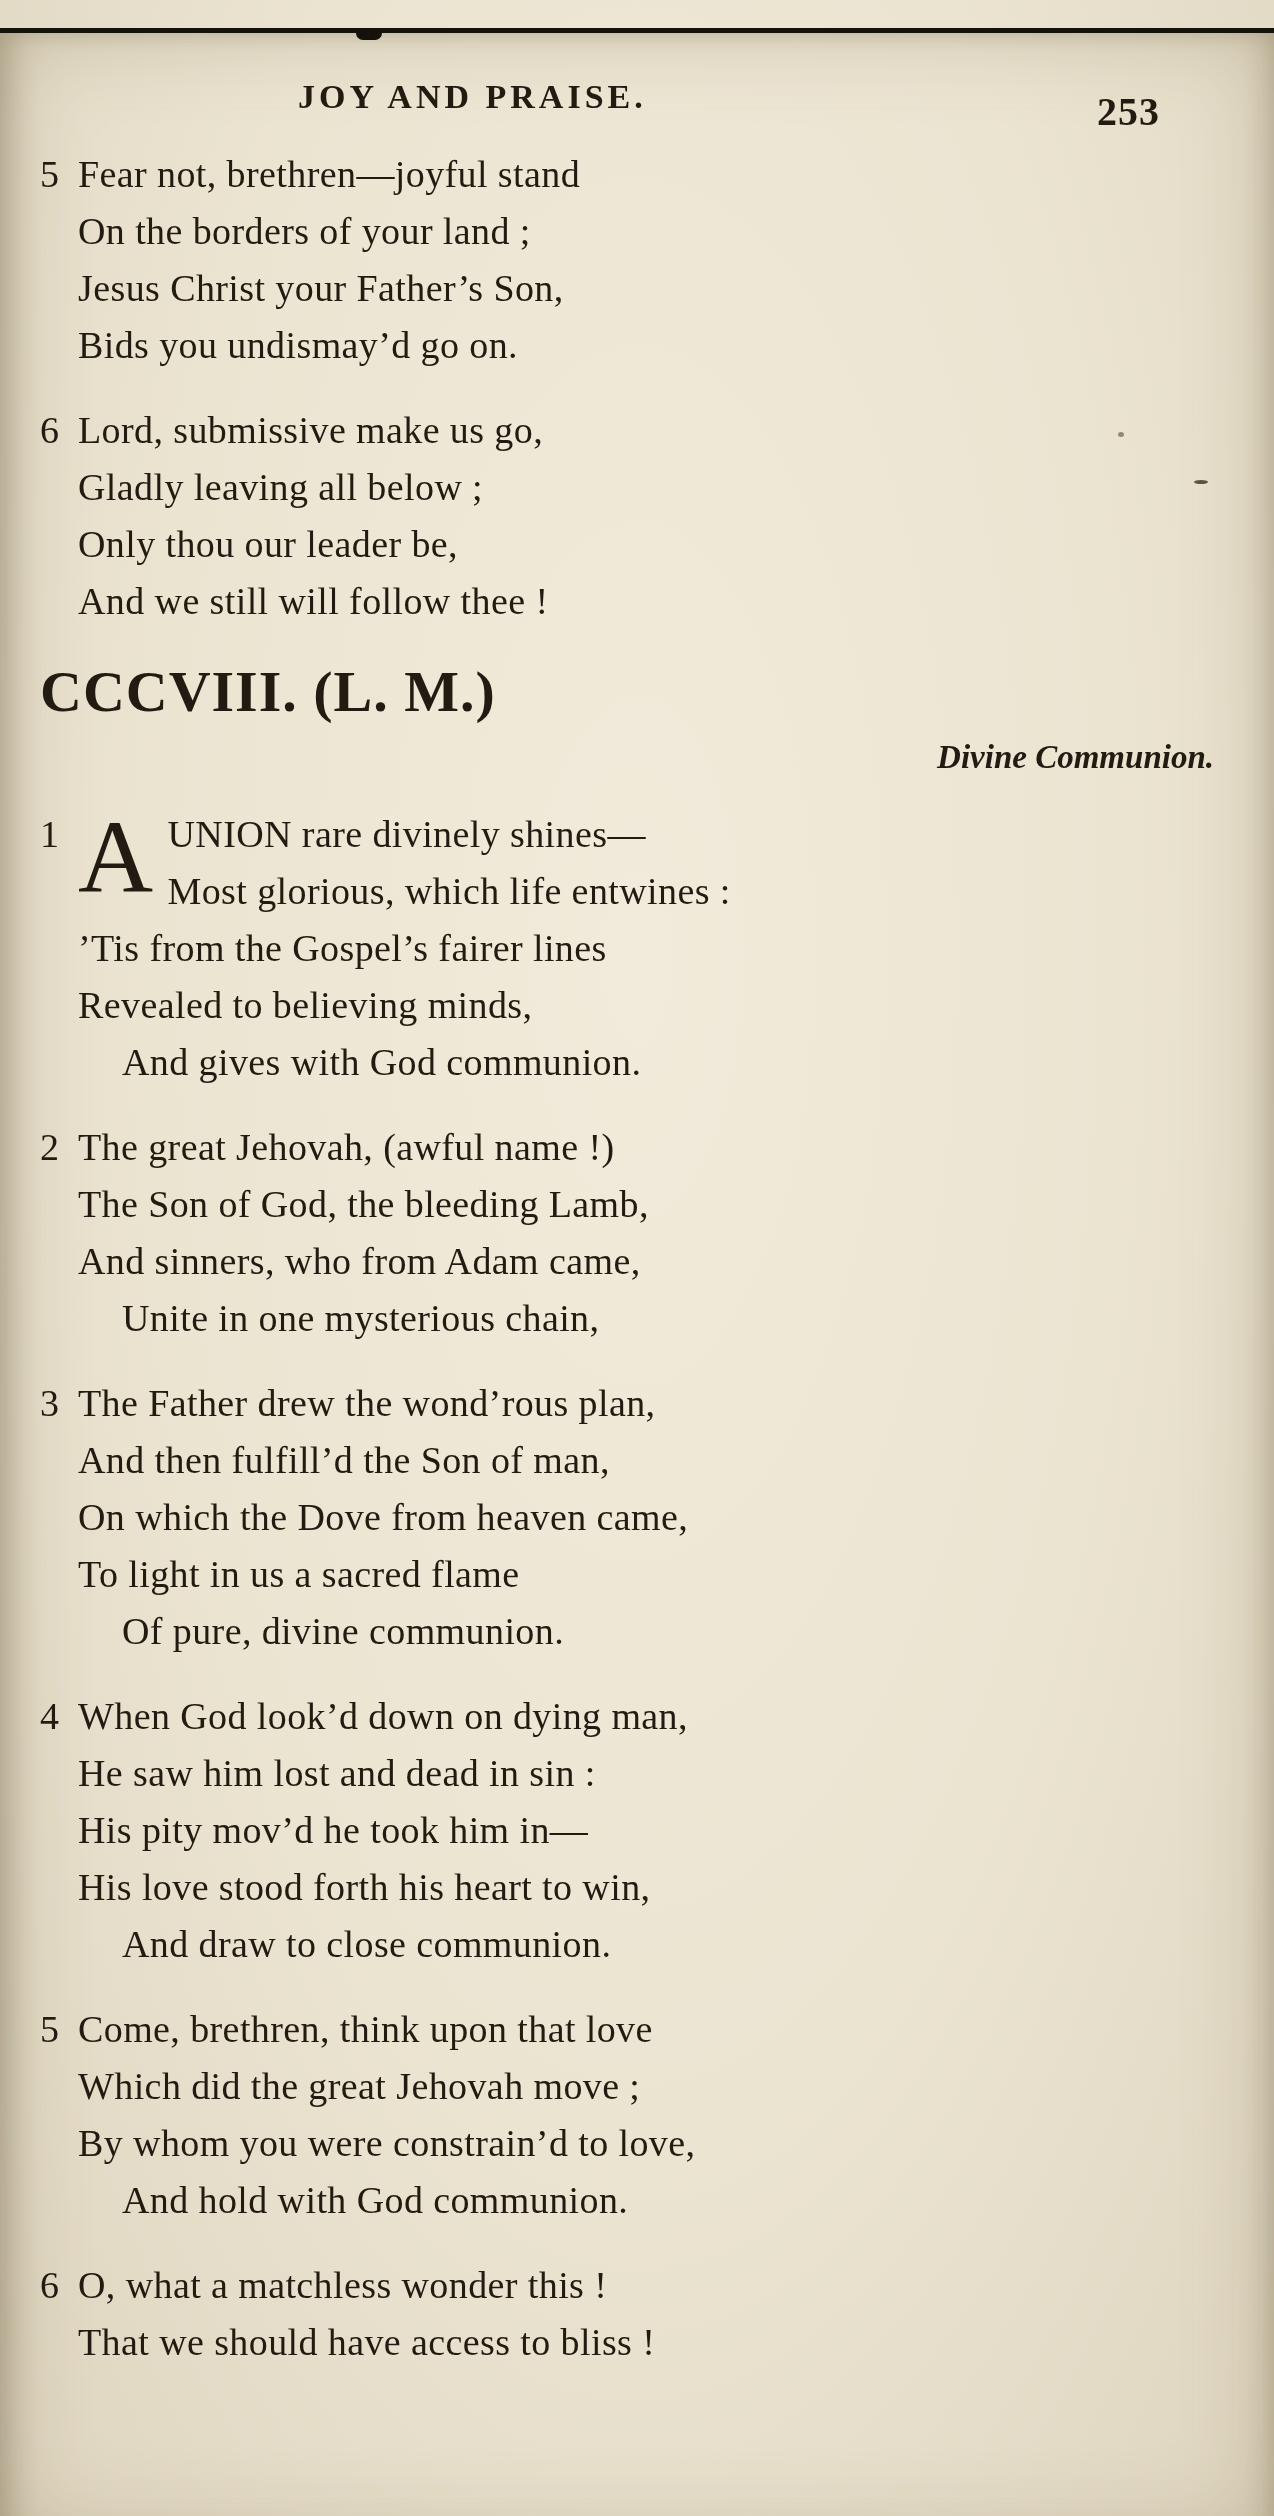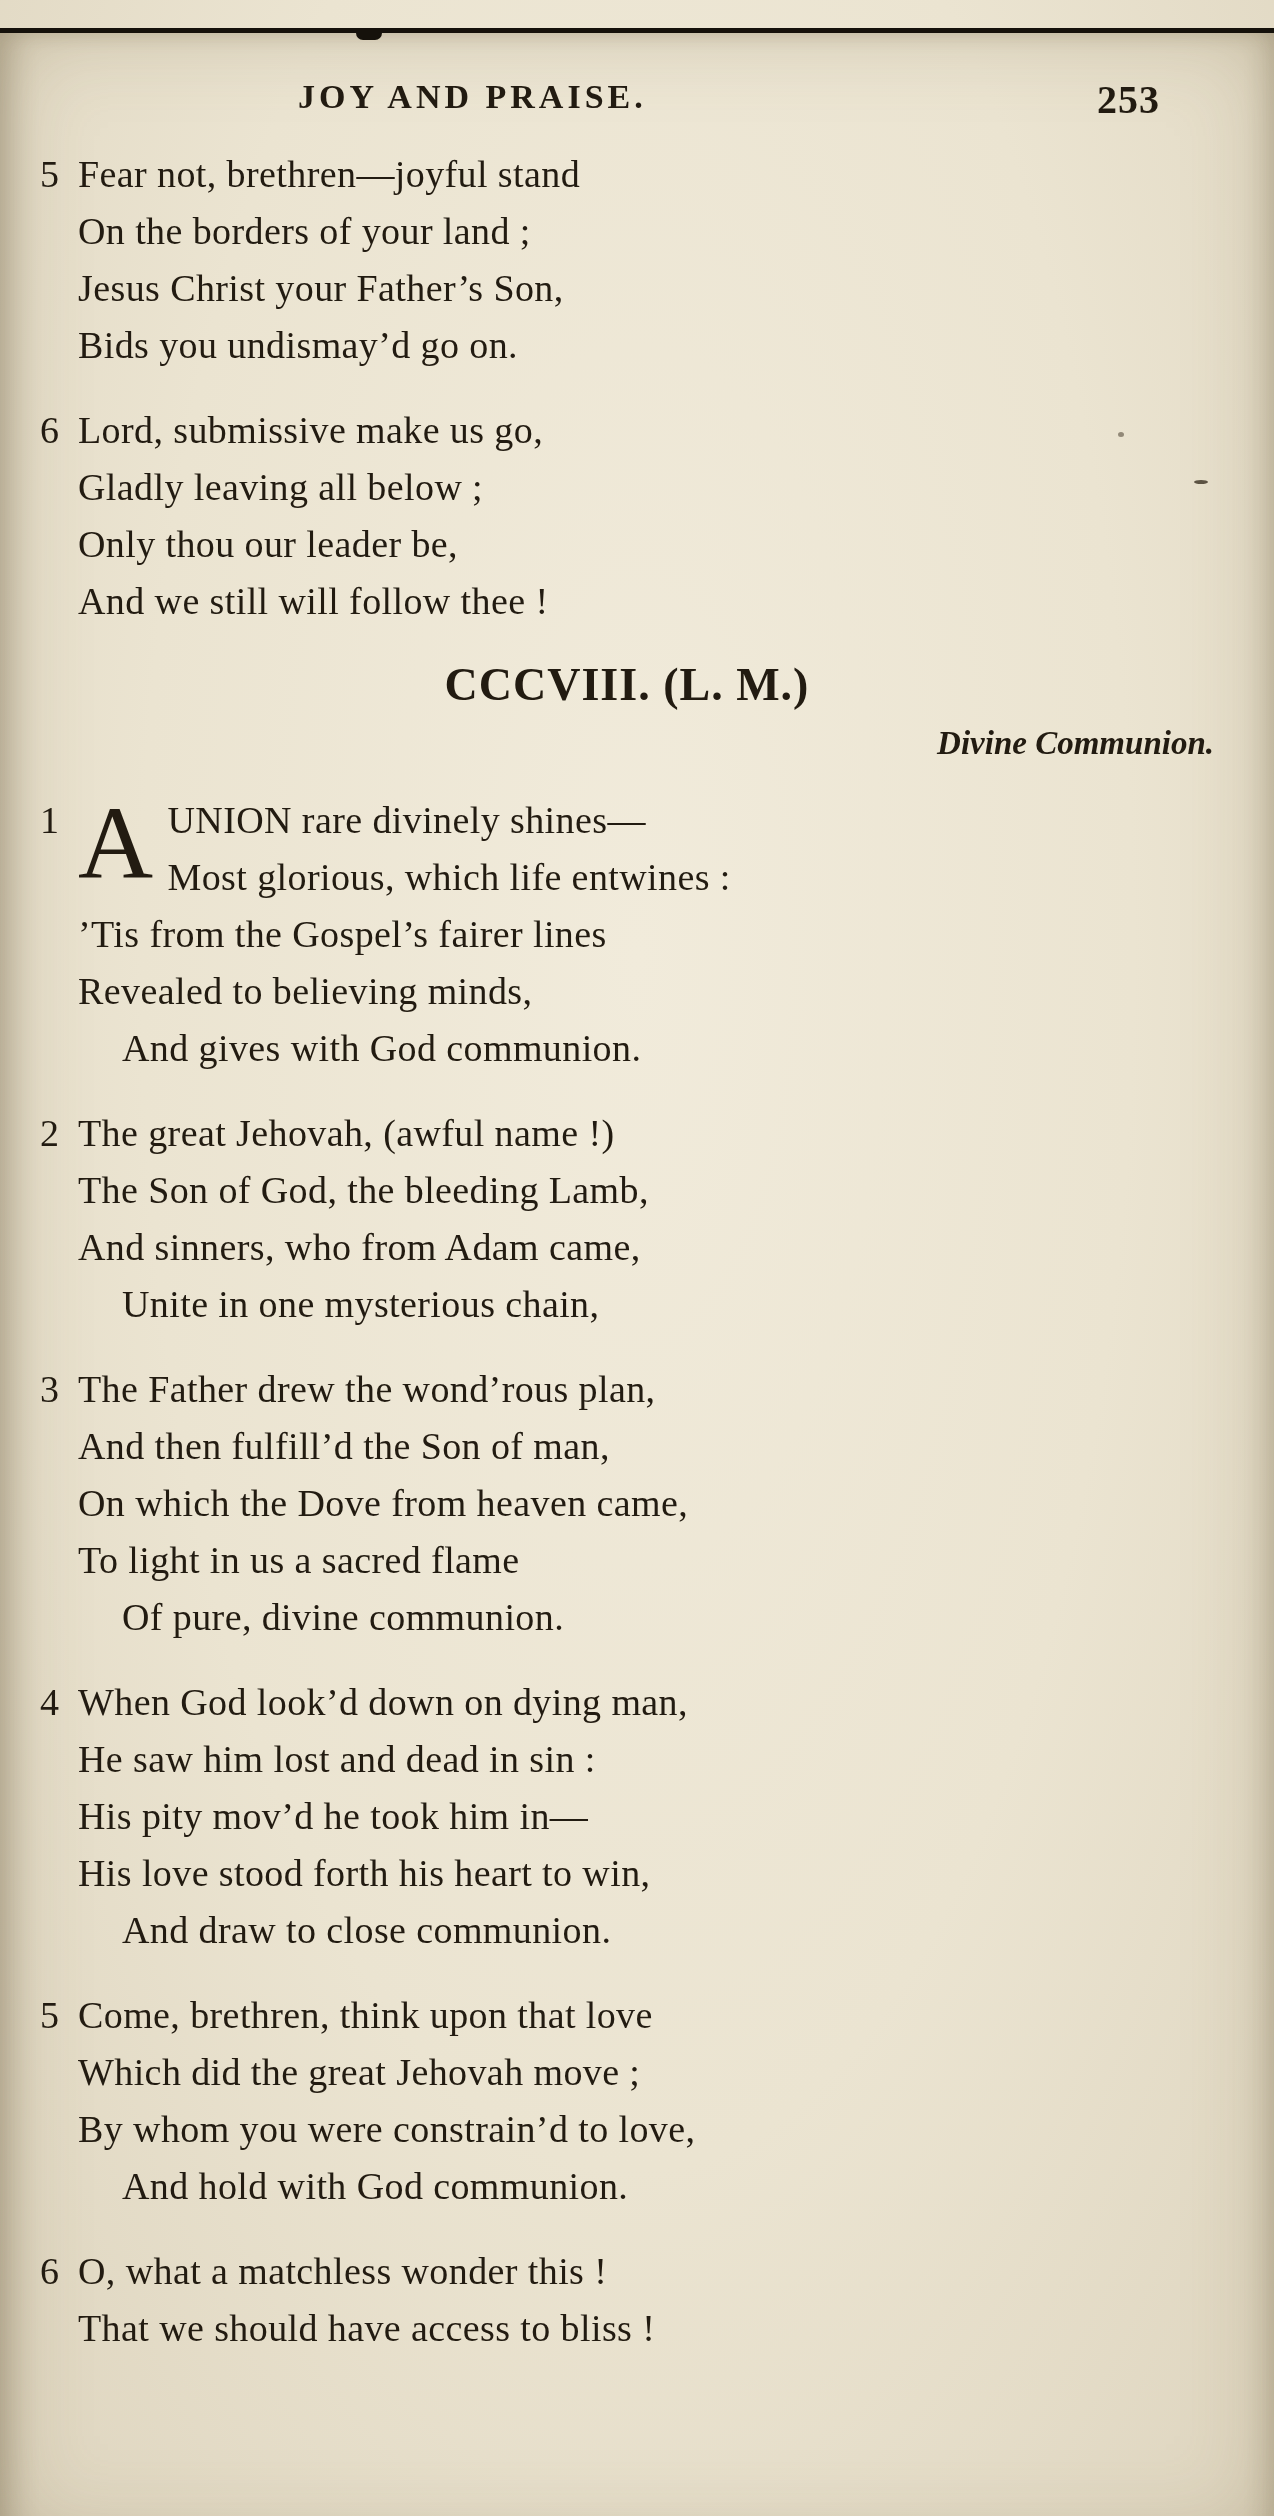--- a/index.html
+++ b/index.html
@@ -42,21 +42,21 @@
   .running-head {
     position: relative;
     height: 58px;
     margin-bottom: 16px;
   }
   .head-title {
     position: absolute; left: 258px; top: 6px;
     font-size: 34px; font-weight: bold; letter-spacing: 4px;
   }
   .folio {
-    position: absolute; right: 54px; top: 4px;
+    position: absolute; right: 54px; top: 16px;
     font-size: 40px; font-weight: bold; letter-spacing: 1px;
   }
   .stanza {
     display: flex;
     margin-bottom: 28px;
   }
   .stanza-num {
     flex: 0 0 38px;
     font-size: 38px;
     line-height: 57px;
@@ -70,22 +70,22 @@
   .stanza-body .line { white-space: nowrap; }
   .stanza-body.indent-last .line:last-child { margin-left: 44px; }
   .dropcap {
     float: left;
     font-size: 104px;
     line-height: 0.82;
     margin: 8px 14px 0 0;
     font-weight: 400;
   }
   .hymn-heading {
-    text-align: center;
-    font-size: 46px;
+    text-align: left;
+    font-size: 58px;
     font-weight: bold;
     letter-spacing: 1px;
     margin: 18px 0 14px 0;
   }
   .hymn-subtitle {
     text-align: right;
     font-size: 33px;
     font-weight: bold;
     font-style: italic;
     margin: 0 0 30px 0;

